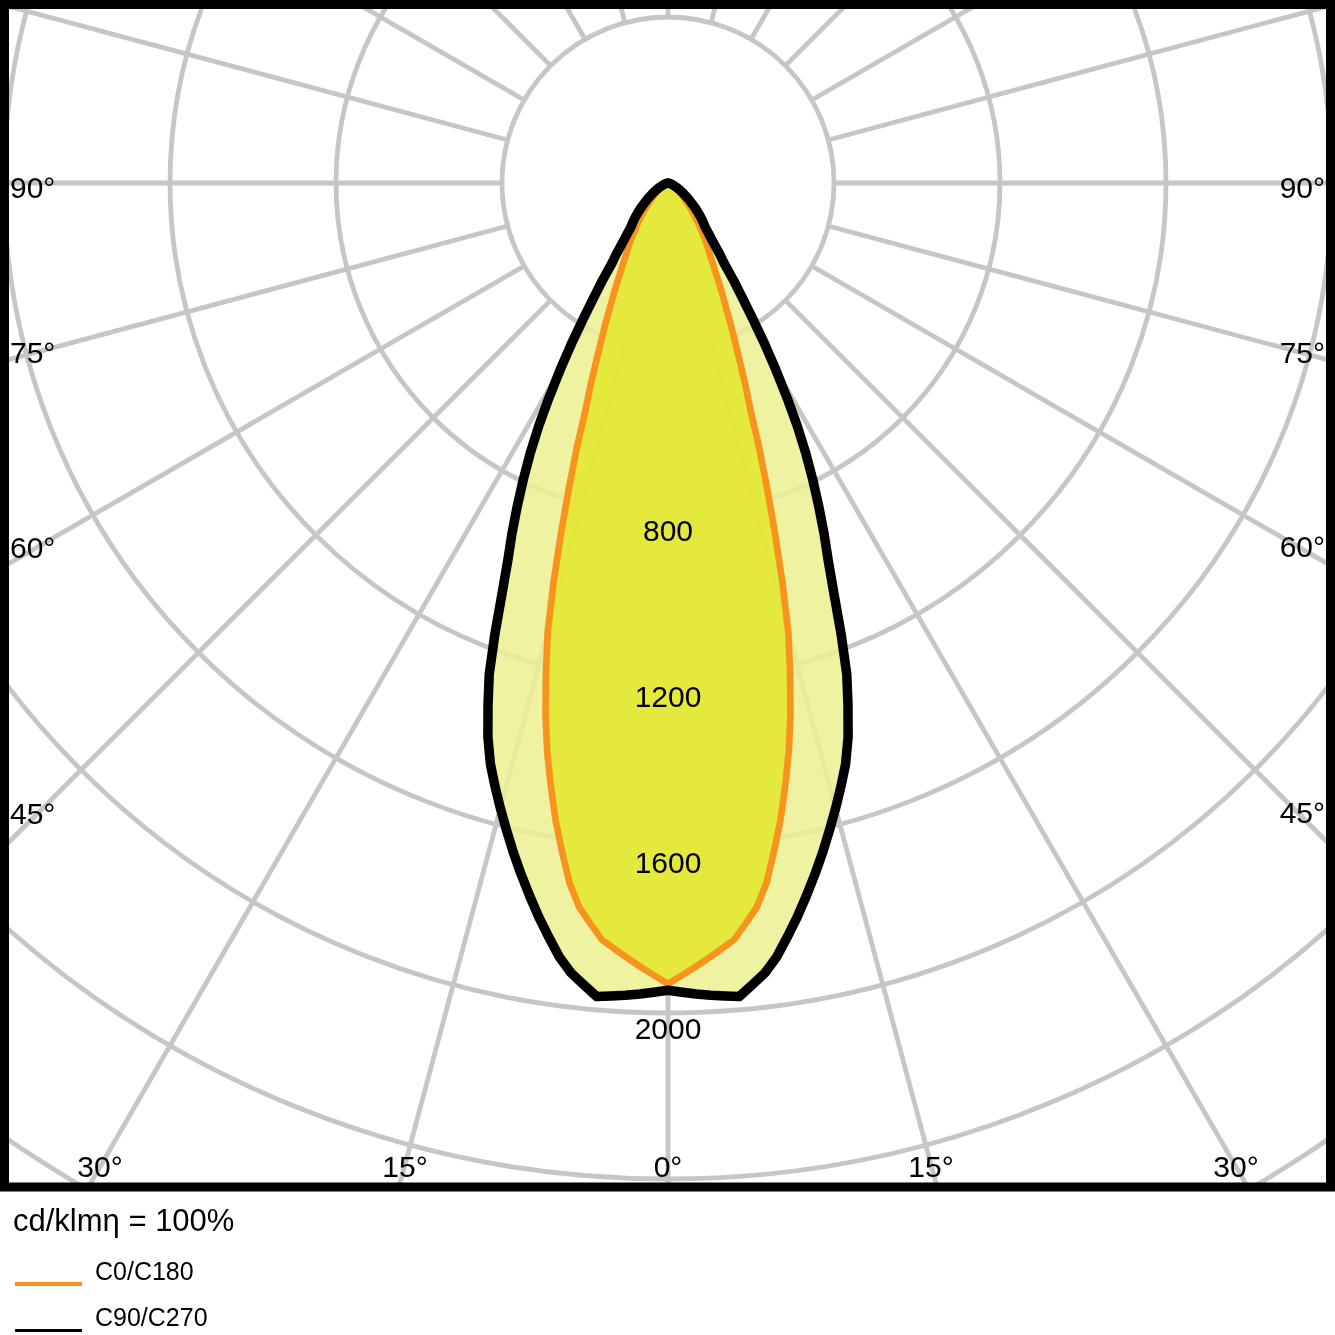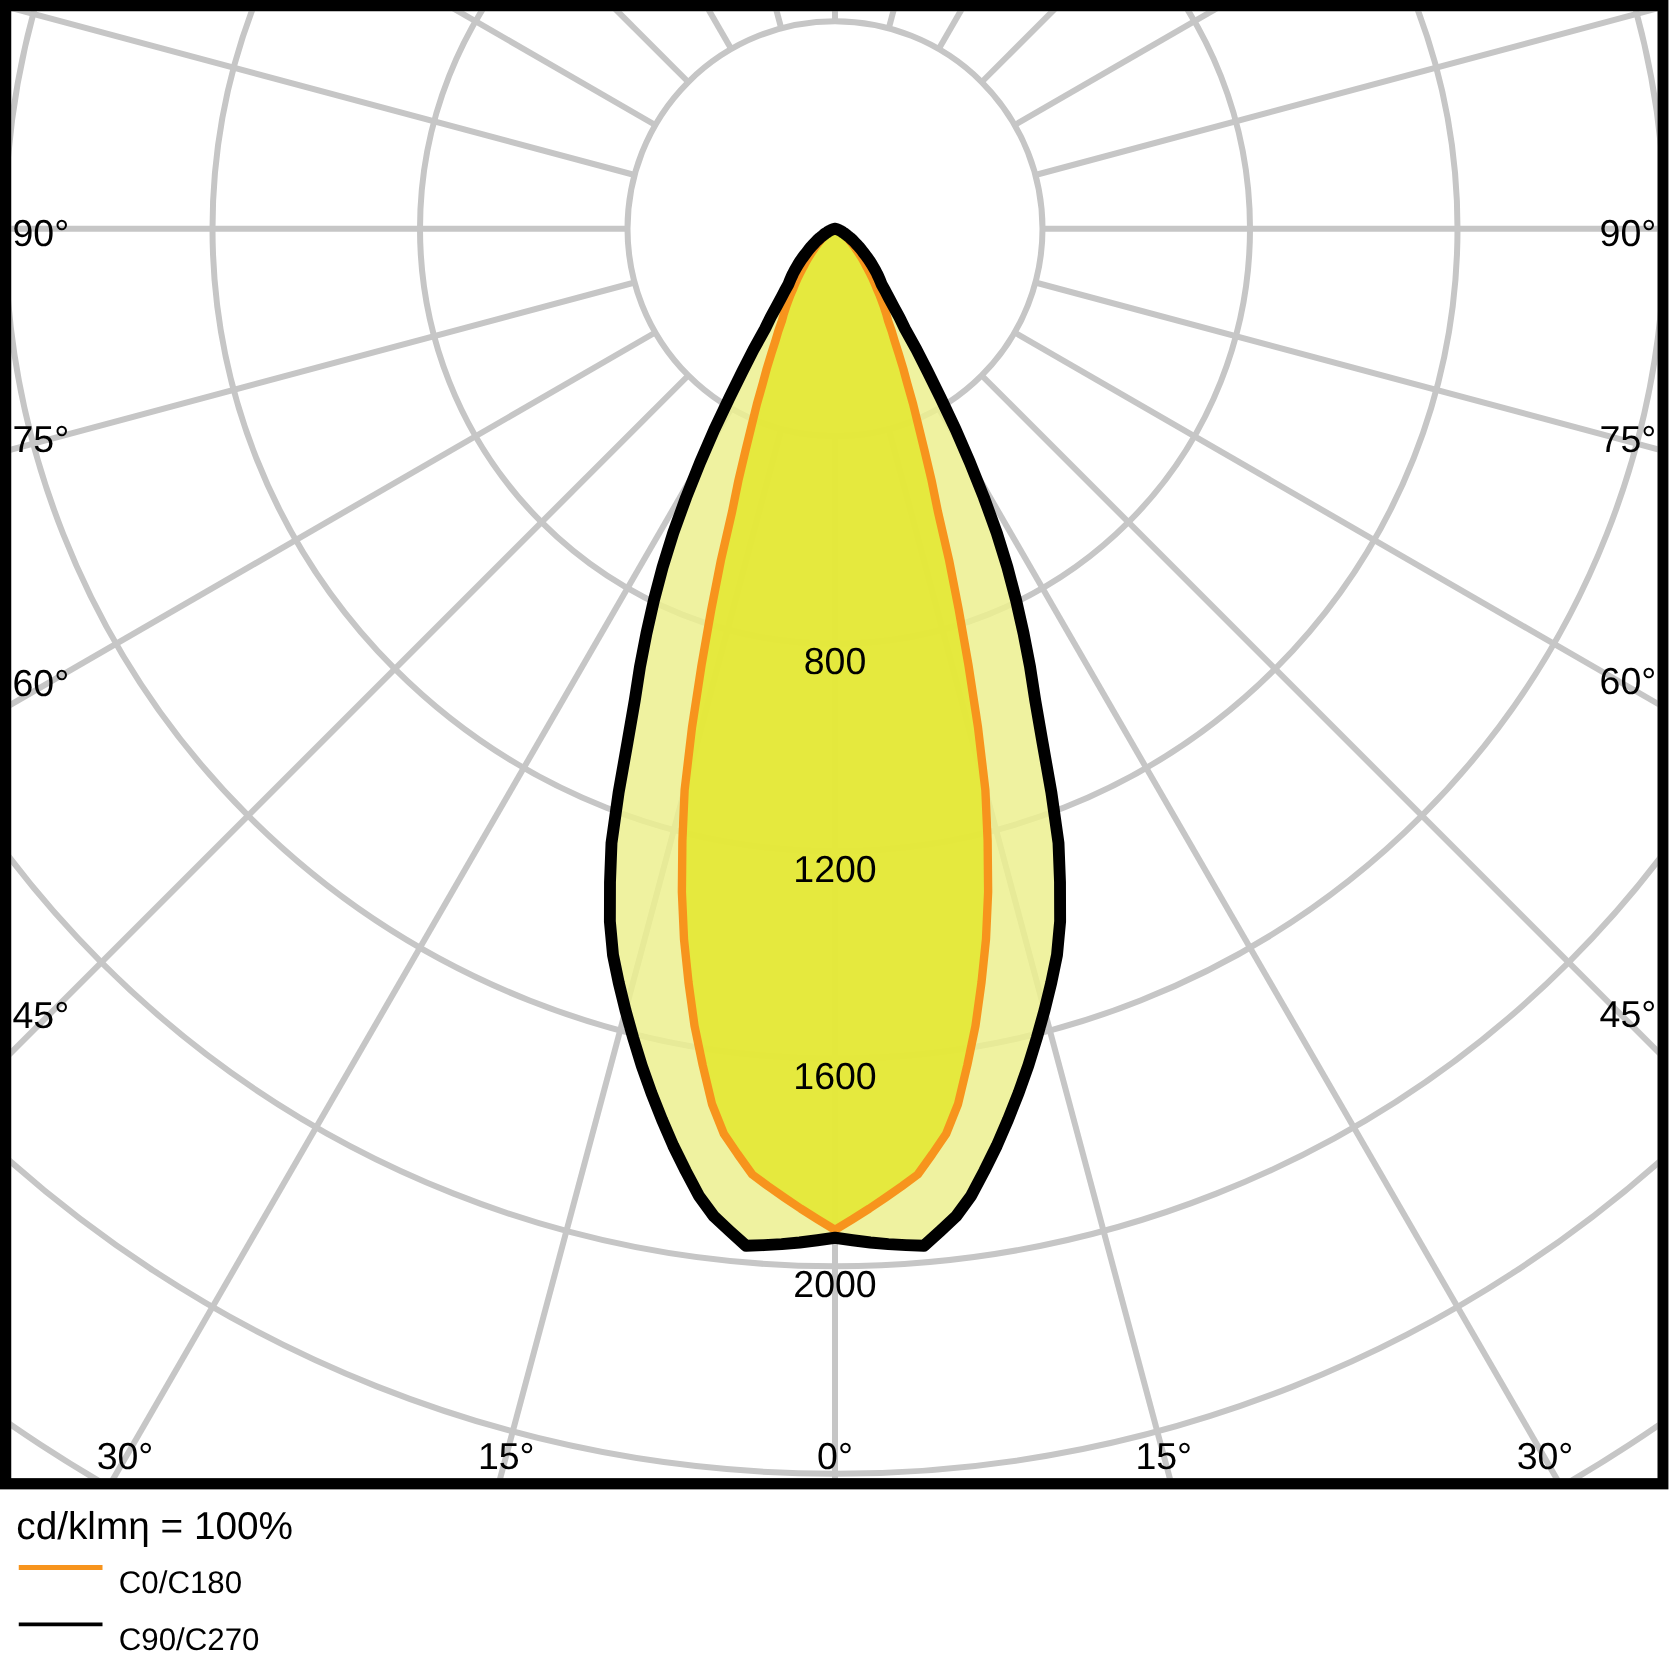--- a/index.html
+++ b/index.html
@@ -15,21 +15,21 @@
   .legend{
     position:absolute;left:0;top:1196px;width:1326px;height:139px;
     color:#000;
   }
   .legend-title{
     position:absolute;left:13px;top:8px;
     font-size:31px;line-height:34px;color:#000;
   }
   .legend-item{
     position:absolute;left:13px;height:34px;
-    display:flex;align-items:flex-start;
+    display:flex;align-items:flex-end;
   }
   .legend-item.item-0{top:56px;}
   .legend-item.item-1{top:90px;margin-top:12px;}
   .legend-item .swatch{
     display:inline-block;width:67px;margin-left:2px;background:#000;
   }
   .legend-item.item-0 .swatch{height:4px;}
   .legend-item.item-1 .swatch{height:3px;}
   .legend-item .swatch-label{
     margin-left:13px;font-size:25px;color:#000;

